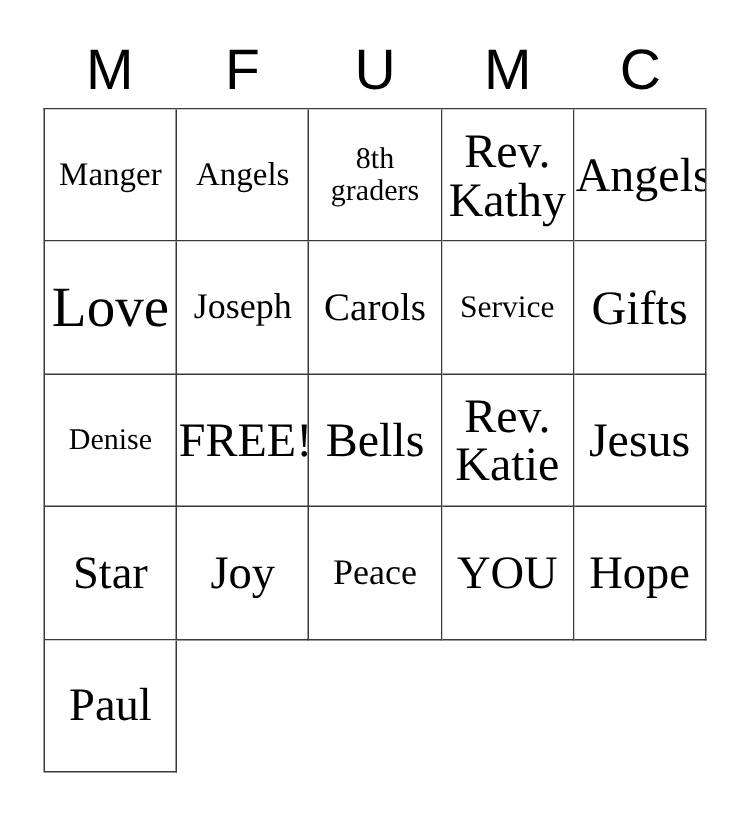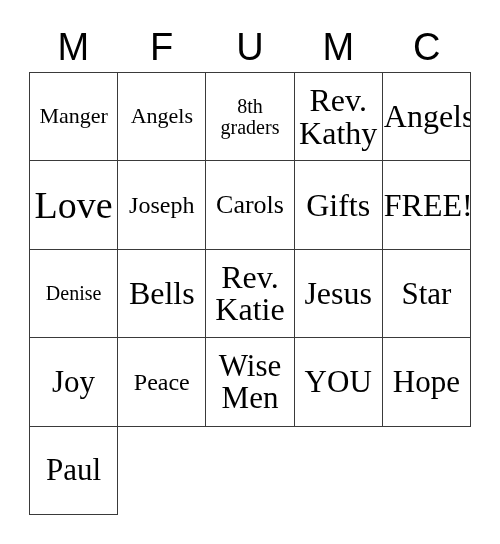--- a/index.html
+++ b/index.html
@@ -129,29 +129,32 @@
 
     <div class="cell">
         <span class="cell-text fs-34">Love</span>
       </div>
     <div class="cell">
         <span class="cell-text fs-24">Joseph</span>
       </div>
     <div class="cell">
         <span class="cell-text fs-26">Carols</span>
       </div>
+    <div class="cell">
+        <span class="cell-text fs-21">Service</span>
+      </div>
 
     <div class="cell">
         <span class="cell-text fs-32">Gifts</span>
       </div>
     <div class="cell">
-        <span class="cell-text fs-25">FREE!</span>
+        <span class="cell-text fs-20">Denise</span>
       </div>
     <div class="cell">
-        <span class="cell-text fs-20">Denise</span>
+        <span class="cell-text fs-25">FREE!</span>
       </div>
     <div class="cell">
         <span class="cell-text fs-32">Bells</span>
       </div>
 
     <div class="cell">
         <span class="cell-text fs-30">Rev.
 Katie</span>
       </div>
     <div class="cell">
@@ -161,24 +164,20 @@
         <span class="cell-text fs-31">Star</span>
       </div>
     <div class="cell">
         <span class="cell-text fs-31">Joy</span>
       </div>
     <div class="cell">
         <span class="cell-text fs-24">Peace</span>
       </div>
 
     <div class="cell">
-        <span class="cell-text fs-31">Wise
-Men</span>
-      </div>
-    <div class="cell">
         <span class="cell-text fs-31">YOU</span>
       </div>
     <div class="cell">
         <span class="cell-text fs-31">Hope</span>
       </div>
     <div class="cell">
         <span class="cell-text fs-31">Paul</span>
       </div>
 
   </div>

